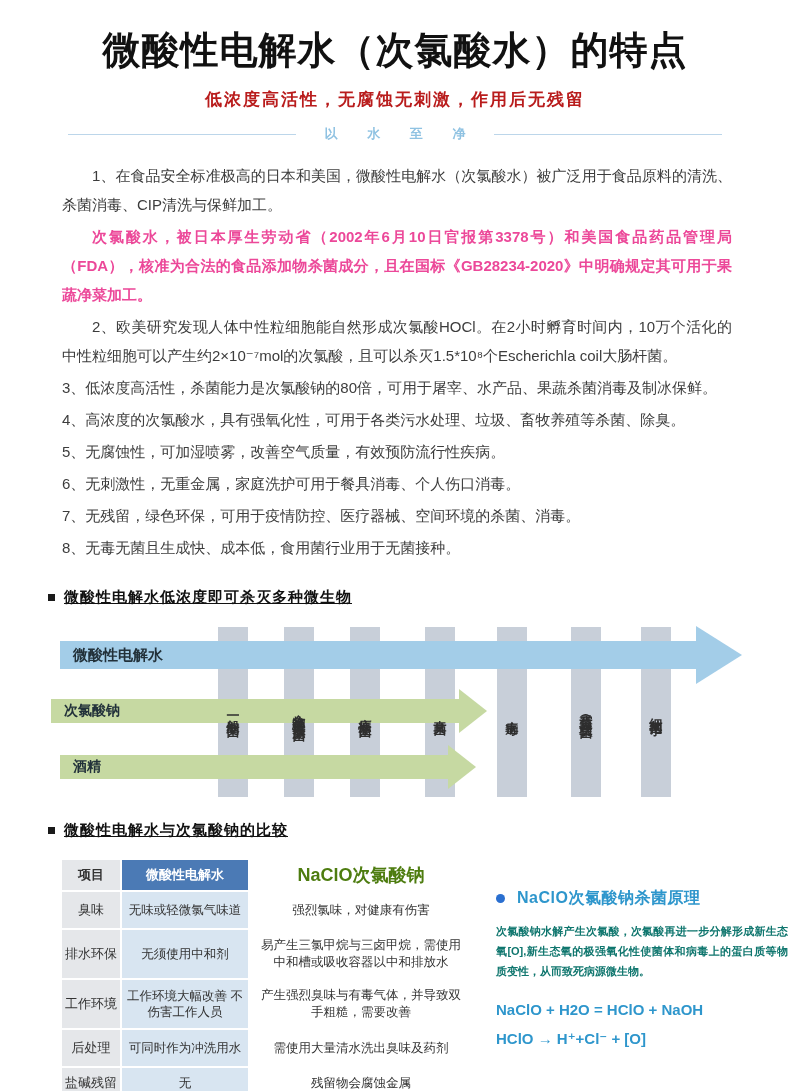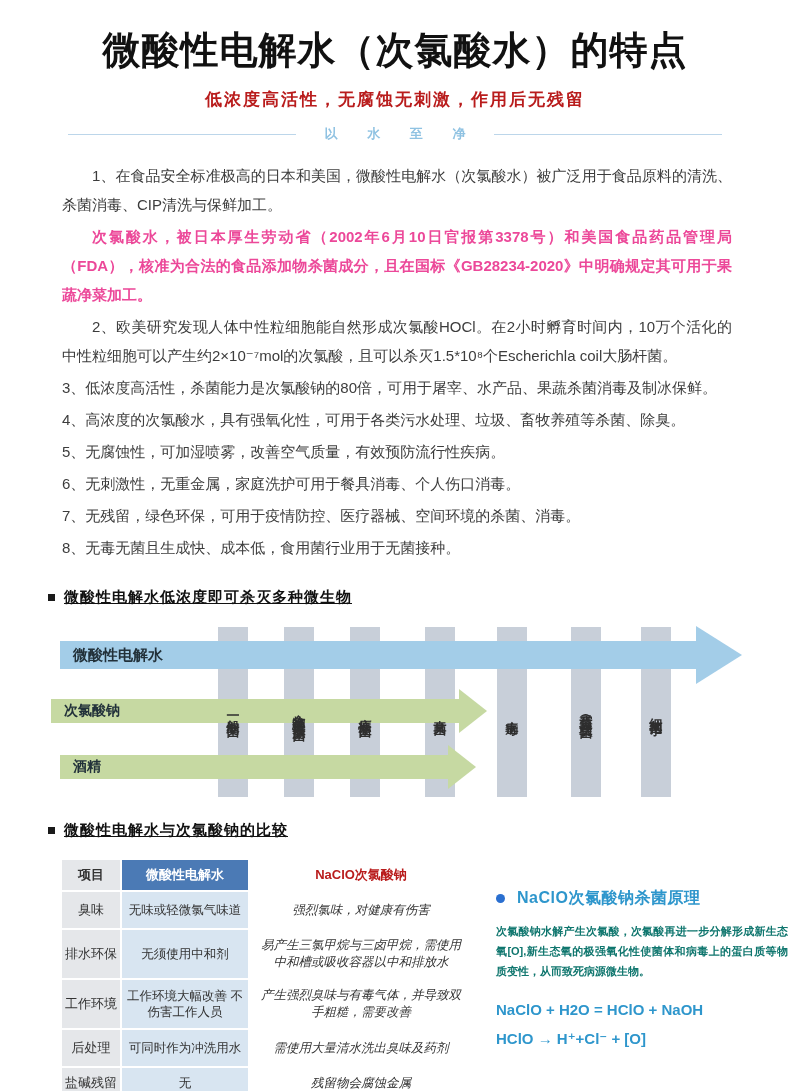--- a/index.html
+++ b/index.html
@@ -61,22 +61,22 @@
   
   .bottom { display:flex; align-items:flex-start; margin:18px 0 0 60px; }
   .table-wrap { border-bottom:2px solid #35629f; }
   table.cmp { border-collapse:separate; border-spacing:2px; }
   table.cmp td, table.cmp th { vertical-align:middle; text-align:center; }
   .h-label, .c-label { background:#e5e7ea; width:58px; font-size:13px; color:#333; }
   .h-label { font-weight:bold; height:30px; }
   .c-label { font-weight:normal; }
   .h-acid { background:#4b7ab5; color:#ffffff; font-size:13px; font-weight:bold; width:126px; height:30px; }
   .c-acid { background:#d8e5f1; font-size:12.5px; color:#333; width:126px; padding:6px 4px; line-height:16px; }
-  .h-naclo { background:#ffffff; color:#b91c1c; font-size:13px; font-weight:bold; width:222px; }
-  .c-naclo { background:#ffffff; font-size:12.5px; color:#333; width:222px; padding:6px 6px; line-height:17px;font-style:italic; }
+  .h-naclo { background:#ffffff; color:#4d7c0f; font-size:18px; font-weight:bold; width:222px; }
+  .c-naclo { background:#ffffff; font-size:12.5px; color:#333; width:222px; padding:6px 6px; line-height:17px; }
   tr.r-tall td { height:48px; }
   tr.r-mid td { height:36px; }
   tr.r-sm td { height:30px; }
 
   .principle { width:292px; margin-left:22px; margin-top:30px; }
   .p-head { display:flex; align-items:center;text-align:right; }
   .dot { width:9px; height:9px; border-radius:50%; background:#2a6fd0; margin-right:12px; flex:0 0 auto; }
   .p-title { color:#2e96cc; font-size:16px; font-weight:bold; letter-spacing:0.5px; }
   .p-body { margin-top:12px; font-size:11px; font-weight:bold; color:#0f766e; line-height:20px; text-align:justify; }
   .formula { color:#2e96cc; font-size:15px; font-weight:bold; }

